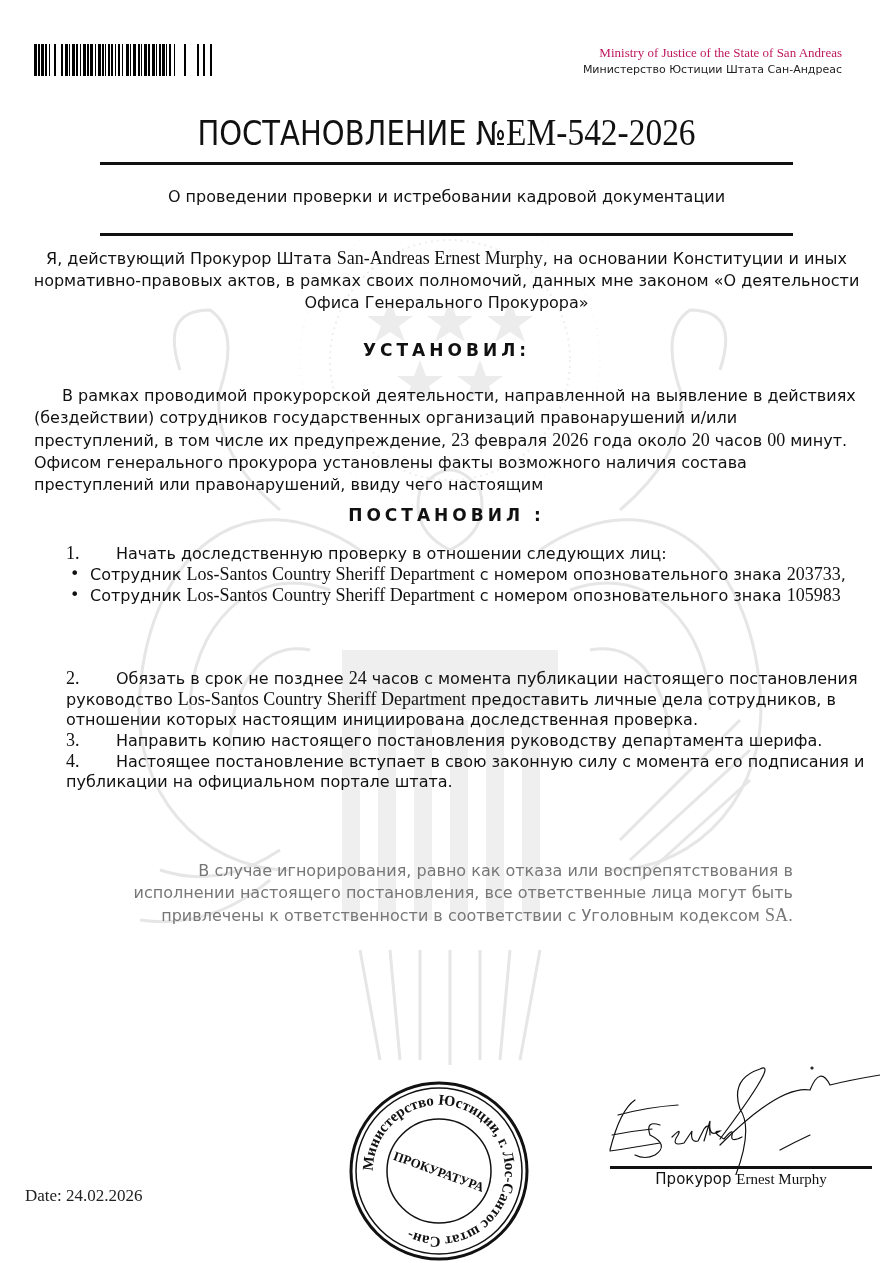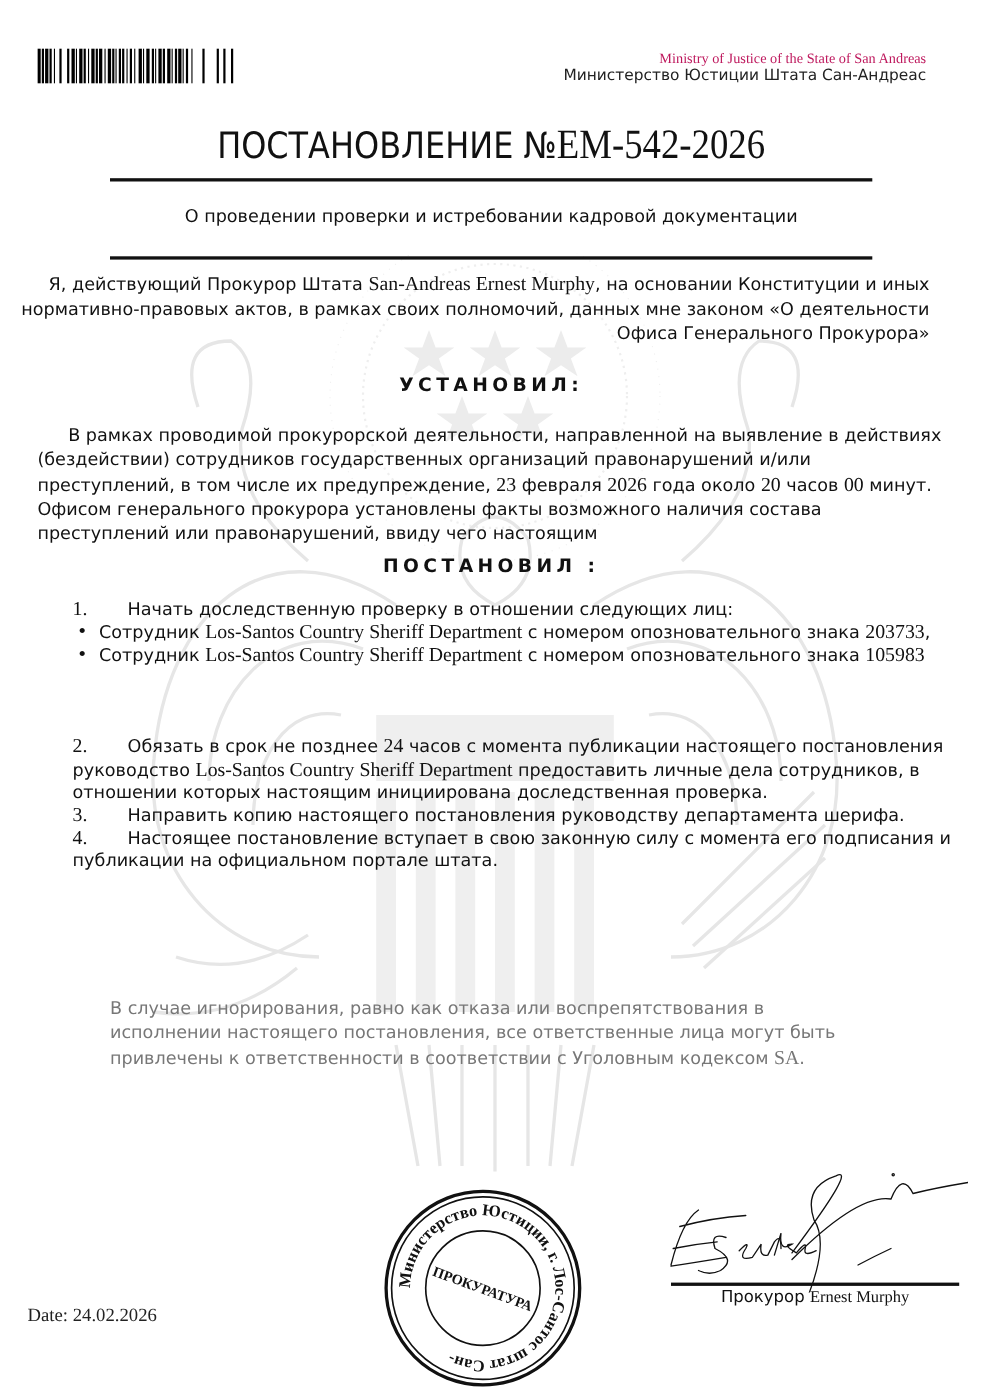--- a/index.html
+++ b/index.html
@@ -2,40 +2,40 @@
 <html><head>
 <meta charset="utf-8">
 <style>
   html, body { margin: 0; padding: 0; background: #ffffff; }
   body { width: 893px; height: 1263px; position: relative; overflow: hidden;
          font-family: "DejaVu Sans", sans-serif; color: #111; }
   .watermark { position: absolute; left: 60px; top: 230px; width: 780px; height: 840px; z-index: 0; }
   .barcode { position: absolute; left: 34px; top: 44px; width: 182px; height: 32px; z-index: 1; }
   .ministry { position: absolute; right: 51px; top: 44px; text-align: right; z-index: 1; }
   .ministry .en { font-family: "Liberation Serif", serif; font-size: 13px; line-height: 17px; color: #be185d; }
-  .ministry .ru { font-family: "DejaVu Sans", sans-serif; font-size: 14px; line-height: 17px; color: #222; }
+  .ministry .ru { font-family: "DejaVu Sans", sans-serif; font-size: 11px; line-height: 17px; color: #222; }
   .title { position: absolute; left: 100px; width: 693px; top: 110px; text-align: center;
            font-family: "DejaVu Sans", sans-serif; font-size: 33px; font-weight: normal; letter-spacing: 0px;
            transform: scaleX(0.88); transform-origin: center; z-index: 1; }
   .title .num { font-family: "Liberation Serif", serif; font-size: 38px; }
   .rule { position: absolute; left: 100px; width: 693px; height: 3px; background: #111; z-index: 1; }
   .subtitle { position: absolute; left: 100px; width: 693px; top: 187px; text-align: center;
               font-size: 16px; z-index: 1; }
-  .intro { position: absolute; left: 12px; width: 833px; top: 247px; text-align: right;
+  .intro { position: absolute; left: 30px; width: 833px; top: 247px; text-align: center;
            font-size: 16px; line-height: 22px; z-index: 1; }
   .heading { position: absolute; left: 0; width: 893px; text-align: center; font-weight: bold;
              font-size: 17px; letter-spacing: 4px; z-index: 1; }
   .para { position: absolute; left: 34px; width: 830px; top: 385px; font-size: 16px; line-height: 22px;
           text-indent: 28px; z-index: 1; }
   .en-inline { font-family: "Liberation Serif", serif; font-size: 18px; }
   .list { position: absolute; left: 38px; width: 830px; font-size: 16px; line-height: 20px; z-index: 1; margin-left: 28px; }
   .item-num { font-family: "Liberation Serif", serif; font-size: 18px; display: inline-block; width: 50px; }
   .bullet { position: relative; padding-left: 24px; margin: 0; }
   .bullet .dot { position: absolute; left: 4px; top: 0; }
-  .notice { position: absolute; left: 100px; width: 693px; top: 906px; text-align: left;
+  .notice { position: absolute; left: 100px; width: 693px; top: 860px; text-align: right;
             color: #777; font-size: 16px; line-height: 22px; z-index: 1; }
   .seal { position: absolute; left: 348px; top: 1080px; width: 182px; height: 182px; z-index: 1; }
   .signature { position: absolute; left: 600px; top: 1055px; width: 280px; height: 120px; z-index: 2; }
   .sig-line { position: absolute; left: 610px; top: 1166px; width: 262px; height: 3px; background: #111; z-index: 1; }
   .sig-name { position: absolute; left: 610px; top: 1170px; width: 262px; text-align: center; font-size: 15px; z-index: 1; }
   .date { position: absolute; left: 25px; top: 1186px; font-family: "Liberation Serif", serif; font-size: 17px; z-index: 1; color: #222; }
 </style>
 </head>
 <body>
 

